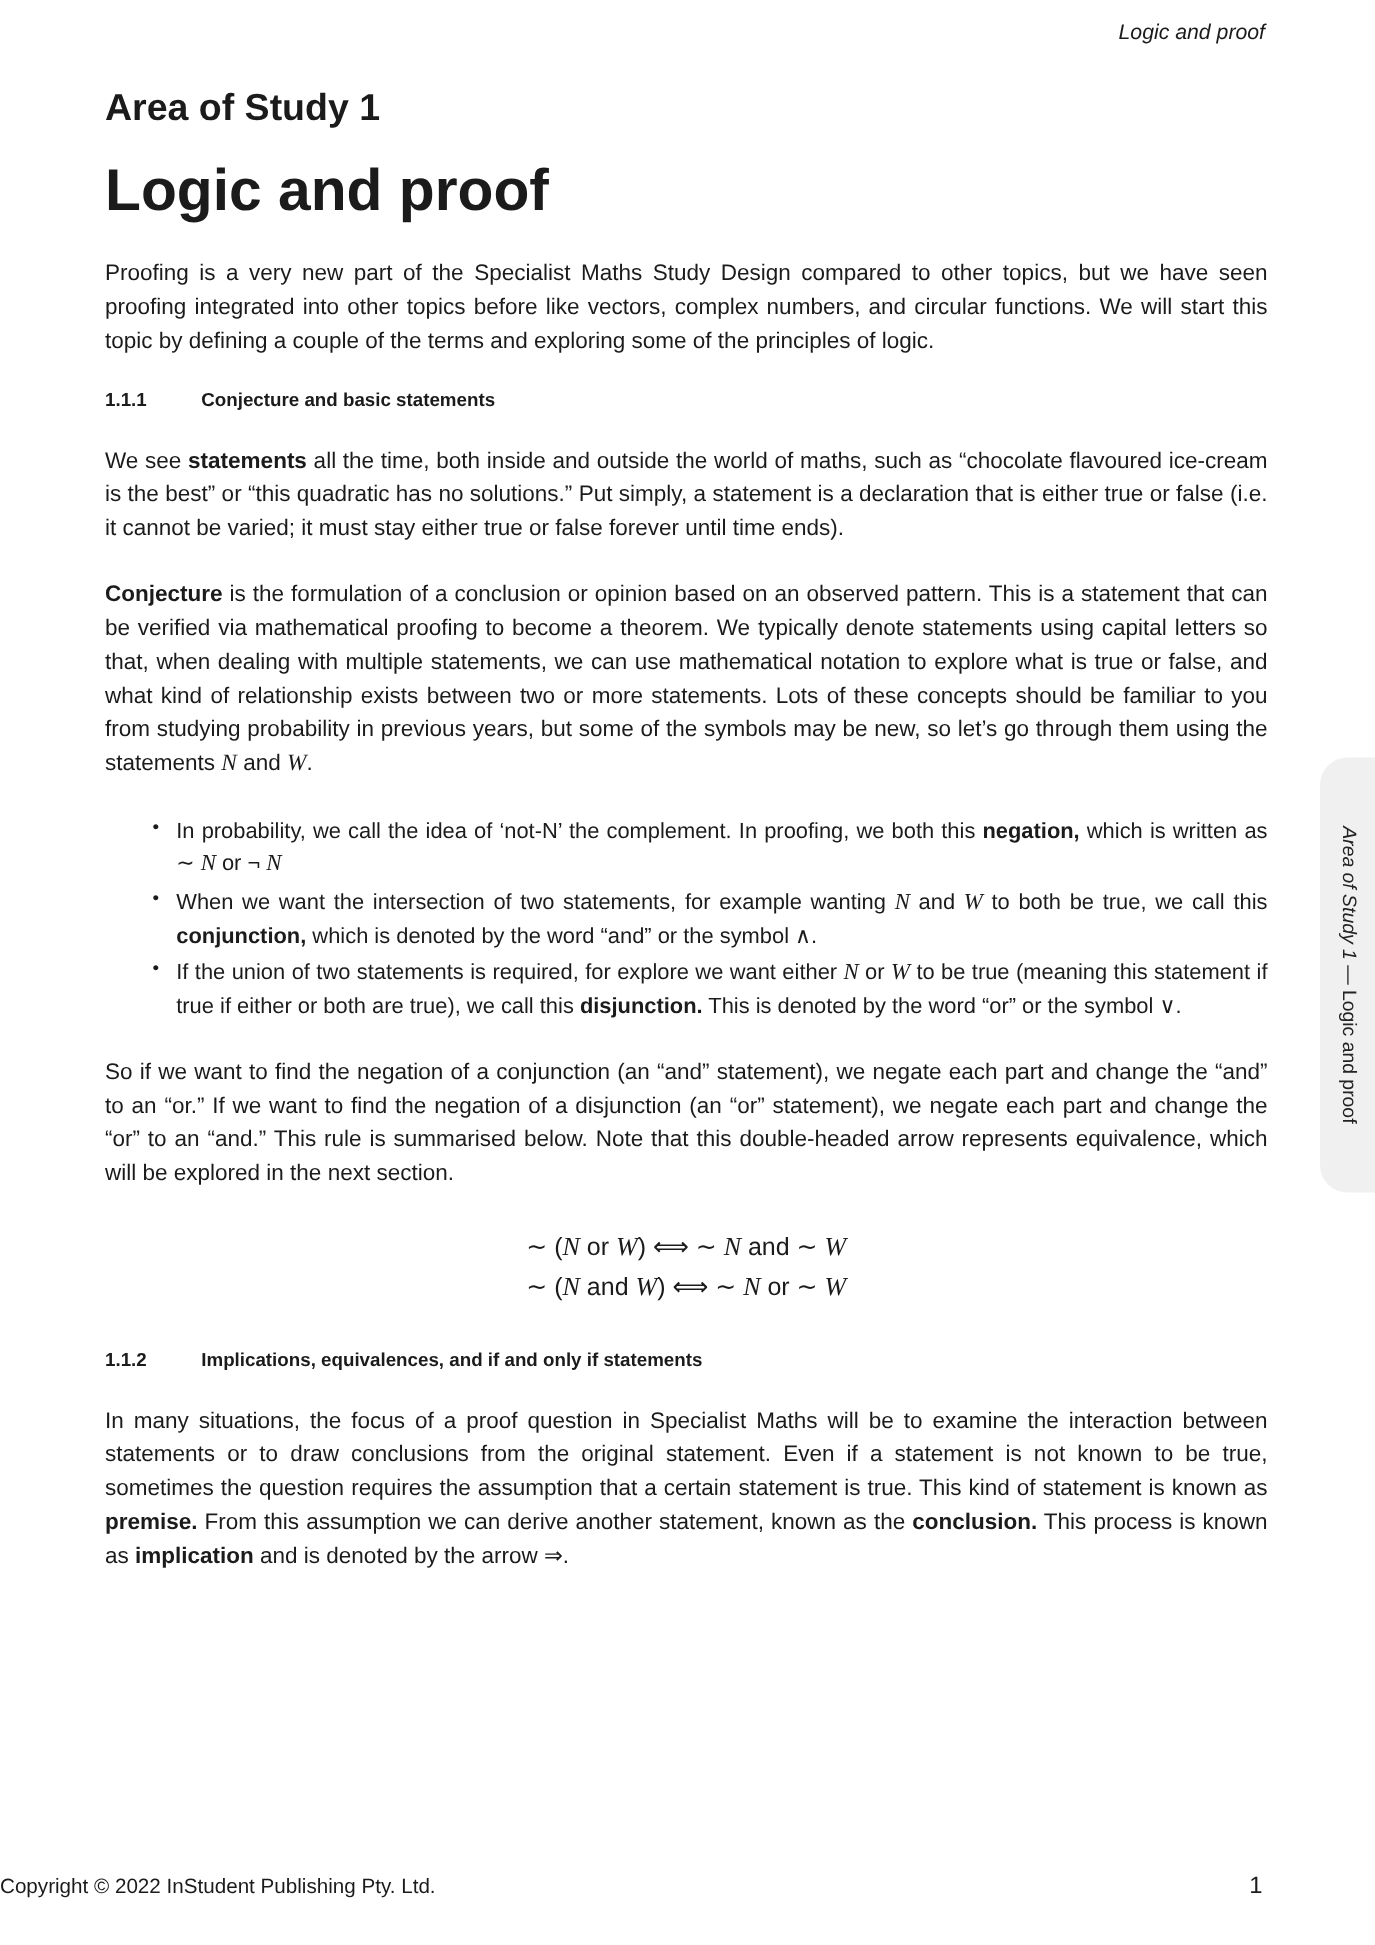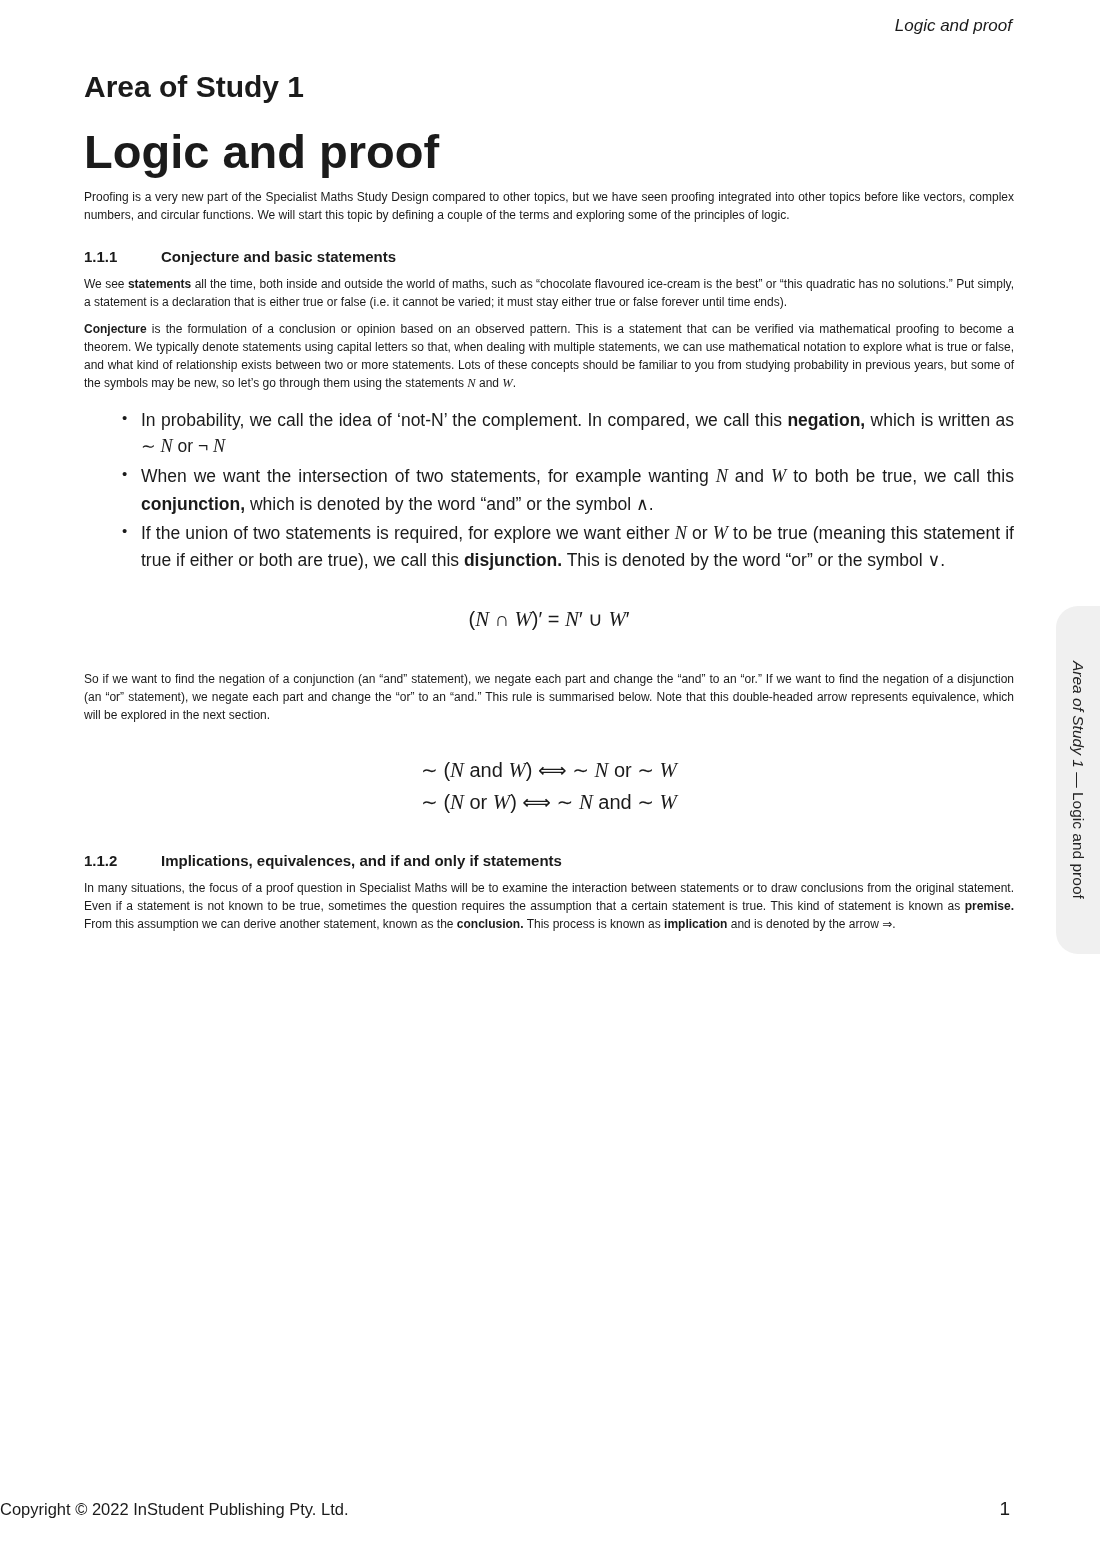--- a/index.html
+++ b/index.html
@@ -16,21 +16,21 @@
   .content {
     position:absolute; left:84px; top:70px; width:930px;
   }
   .kicker { font-size:30px; font-weight:bold; letter-spacing:0; }
   .chapter-title { font-size:47px; font-weight:bold; margin-top:20px; }
   .sec-h2 { font-size:26px; font-weight:bold; margin-top:36px; margin-bottom:12px; }
   .sec-h2 .num { display:inline-block; min-width:68px; }
   .sec-h3 { font-size:15px; font-weight:bold; margin-top:24px; margin-bottom:10px; }
   .sec-h3 .num { display:inline-block; min-width:77px; }
   p {
-    font-size:12px; line-height:1.5; text-align:justify; margin:9px 0;
+    font-size:18px; line-height:1.5; text-align:justify; margin:26px 0;
   }
   .b { font-weight:bold; }
   .mv {
     font-family:"Liberation Serif","DejaVu Serif",serif;
     font-style:italic; font-size:1.04em;
   }
   ul { list-style:none; margin:14px 0 14px 36px; }
   li {
     position:relative; padding-left:21px;
     font-size:17.5px; line-height:1.5; text-align:justify; margin-bottom:3px;
@@ -78,32 +78,31 @@
   <h2 class="kicker">Area of Study 1</h2>
   <h1 class="chapter-title">Logic and proof</h1>
 
   <p>Proofing is a very new part of the Specialist Maths Study Design compared to other topics, but we have seen proofing integrated into other topics before like vectors, complex numbers, and circular functions. We will start this topic by defining a couple of the terms and exploring some of the principles of logic.</p>
 
   <h3 class="sec-h3"><span class="num">1.1.1</span><span>Conjecture and basic statements</span></h3>
   <p><span>We see </span><span class="b">statements</span><span> all the time, both inside and outside the world of maths, such as “chocolate flavoured ice-cream is the best” or “this quadratic has no solutions.” Put simply, a statement is a declaration that is either true or false (i.e. it cannot be varied; it must stay either true or false forever until time ends).</span></p>
   <p><span class="b">Conjecture</span><span> is the formulation of a conclusion or opinion based on an observed pattern. This is a statement that can be verified via mathematical proofing to become a theorem. We typically denote statements using capital letters so that, when dealing with multiple statements, we can use mathematical notation to explore what is true or false, and what kind of relationship exists between two or more statements. Lots of these concepts should be familiar to you from studying probability in previous years, but some of the symbols may be new, so let’s go through them using the statements </span><span class="mv">N</span><span> and </span><span class="mv">W</span><span>.</span></p>
 
   <ul>
-    <li><span>In probability, we call the idea of ‘not-N’ the complement. In compared, we call this </span><span class="b">negation,</span><span> which is written as ∼ </span><span class="mv">N</span><span> or ¬ </span><span class="mv">N</span></li>
+    <li><span>In probability, we call the idea of ‘not-N’ the complement. In proofing, we both this </span><span class="b">negation,</span><span> which is written as ∼ </span><span class="mv">N</span><span> or ¬ </span><span class="mv">N</span></li>
     <li><span>When we want the intersection of two statements, for example wanting </span><span class="mv">N</span><span> and </span><span class="mv">W</span><span> to both be true, we call this </span><span class="b">conjunction,</span><span> which is denoted by the word “and” or the symbol ∧.</span></li>
     <li><span>If the union of two statements is required, for explore we want either </span><span class="mv">N</span><span> or </span><span class="mv">W</span><span> to be true (meaning this statement if true if either or both are true), we call this </span><span class="b">disjunction.</span><span> This is denoted by the word “or” or the symbol ∨.</span></li>
   </ul>
 
-  <div class="formula formula-single"><span>(</span><span class="mv">N</span><span> ∩ </span><span class="mv">W</span><span>)′ = </span><span class="mv">N</span><span>′ ∪ </span><span class="mv">W</span><span>′</span></div>
 
   <p>So if we want to find the negation of a conjunction (an “and” statement), we negate each part and change the “and” to an “or.”  If we want to find the negation of a disjunction (an “or” statement), we negate each part and change the “or” to an “and.” This rule is summarised below. Note that this double-headed arrow represents equivalence, which will be explored in the next section.</p>
 
   <div class="formula-block">
+    <div class="formula"><span>∼ (</span><span class="mv">N</span><span> or </span><span class="mv">W</span><span>) ⟺ ∼ </span><span class="mv">N</span><span> and  ∼ </span><span class="mv">W</span></div>
     <div class="formula"><span>∼ (</span><span class="mv">N</span><span> and </span><span class="mv">W</span><span>) ⟺ ∼ </span><span class="mv">N</span><span> or  ∼ </span><span class="mv">W</span></div>
-    <div class="formula"><span>∼ (</span><span class="mv">N</span><span> or </span><span class="mv">W</span><span>) ⟺ ∼ </span><span class="mv">N</span><span> and  ∼ </span><span class="mv">W</span></div>
   </div>
 
   <h3 class="sec-h3"><span class="num">1.1.2</span><span>Implications, equivalences, and if and only if statements</span></h3>
   <p><span>In many situations, the focus of a proof question in Specialist Maths will be to examine the interaction between statements or to draw conclusions from the original statement. Even if a statement is not known to be true, sometimes the question requires the assumption that a certain statement is true. This kind of statement is known as </span><span class="b">premise.</span><span> From this assumption we can derive another statement, known as the </span><span class="b">conclusion.</span><span> This process is known as </span><span class="b">implication</span><span> and is denoted by the arrow ⇒.</span></p>
 </main>
 
 <footer>
   <div class="copyright">Copyright © 2022 InStudent Publishing Pty. Ltd.</div>
   <div class="pagenum">1</div>
 </footer>

